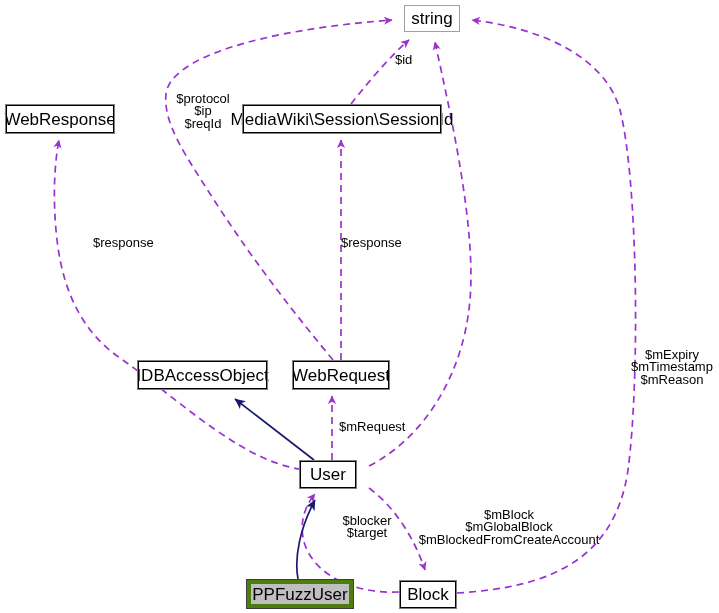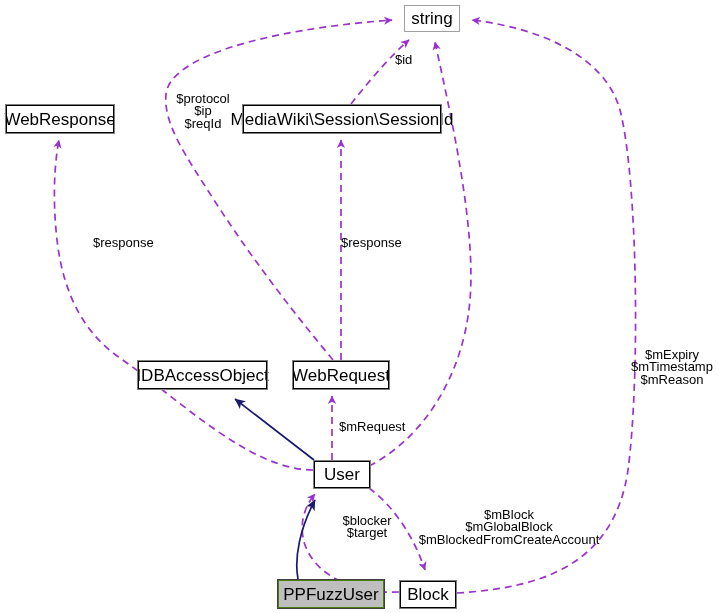--- a/index.html
+++ b/index.html
@@ -35,23 +35,22 @@
     color: #000000;
     white-space: nowrap;
     line-height: 1;
   }
   .node-box.node-plain {
     border: 1px solid #a0a0a0;
     outline: none;
   }
   .node-box.node-current {
     background: #bfbfbf;
-    border: 1px solid #4d7c0f;
+    border: 4px solid #4d7c0f;
     outline: 1px solid #3f3f3f;
-    margin-left: 31px;
   }
   .edge-label {
     position: absolute;
     font-size: 13px;
     color: #000000;
     line-height: 12.4px;
     white-space: pre;
     text-align: center;
   }
   .edge-label.align-left {
@@ -123,21 +122,21 @@
   </div>
 
   <div class="node-box" style="left:293px; top:361px; width:96px; height:28px;">
     <span>WebRequest</span>
   </div>
 
   <div class="node-box" style="left:138px; top:361px; width:129px; height:28px;">
     <span>IDBAccessObject</span>
   </div>
 
-  <div class="node-box" style="left:314px; top:461px; width:56px; height:27px;">
+  <div class="node-box" style="left:300px; top:461px; width:56px; height:27px;">
     <span>User</span>
   </div>
 
   <div class="node-box node-current" style="left:247px; top:580px; width:106px; height:28px;">
     <span>PPFuzzUser</span>
   </div>
 
   <div class="node-box" style="left:400px; top:581px; width:56px; height:27px;">
     <span>Block</span>
   </div>

